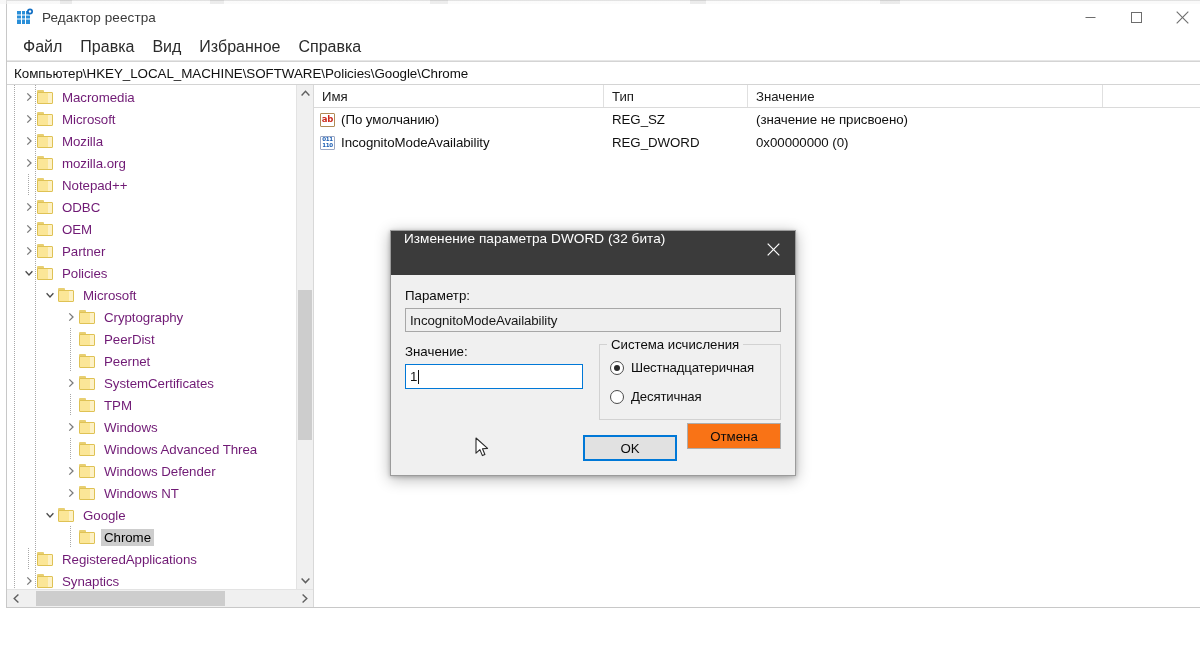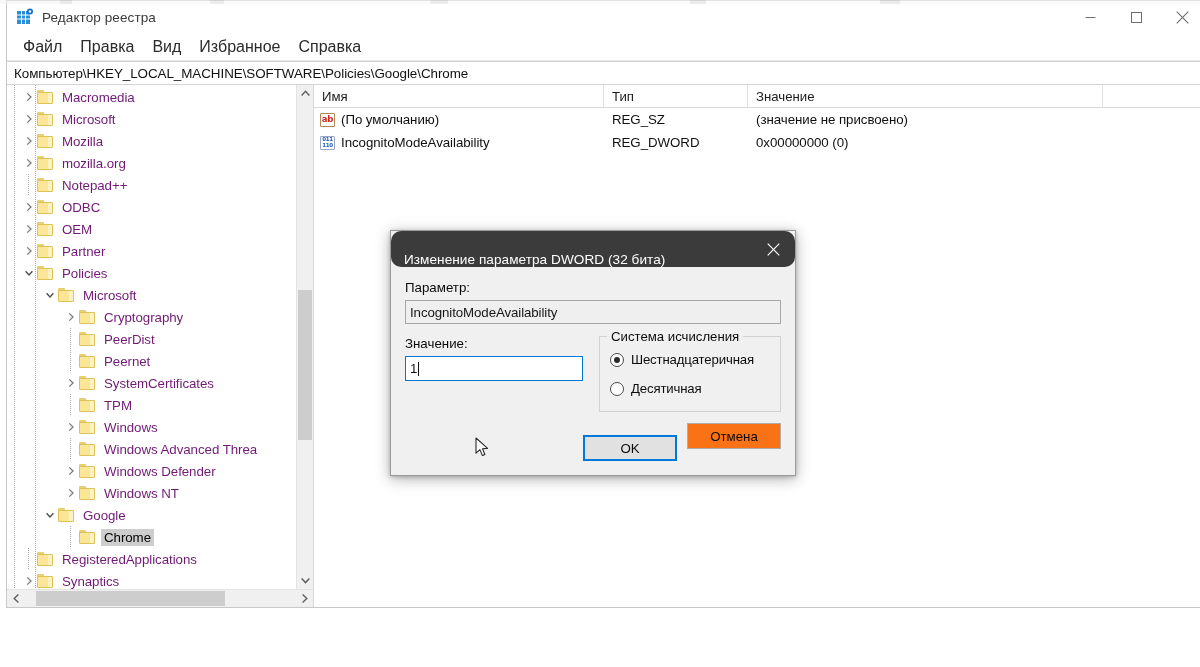--- a/index.html
+++ b/index.html
@@ -364,27 +364,26 @@
     left: 390px; top: 230px;
     width: 406px;
     height: 246px;
     background: #f0f0f0;
     border: 1px solid #9b9b9b;
     box-sizing: border-box;
     display: flex;
     flex-direction: column;
   }
   .dlg-title {
-    height: 36px;
+    height: 44px;
     min-height: 36px;
     background: #3b3b3b;
     display: flex;
-    align-items: flex-end;
-    position: relative;
-    border-radius: 10px;
+    align-items: flex-start;
+    position: relative;
   }
   .dlg-title-text {
     font-size: 13.6px;
     color: #ffffff;
     margin-left: 13px;
     white-space: nowrap;
     letter-spacing: 0.05px;
   }
   .dlg-close {
     position: absolute;

